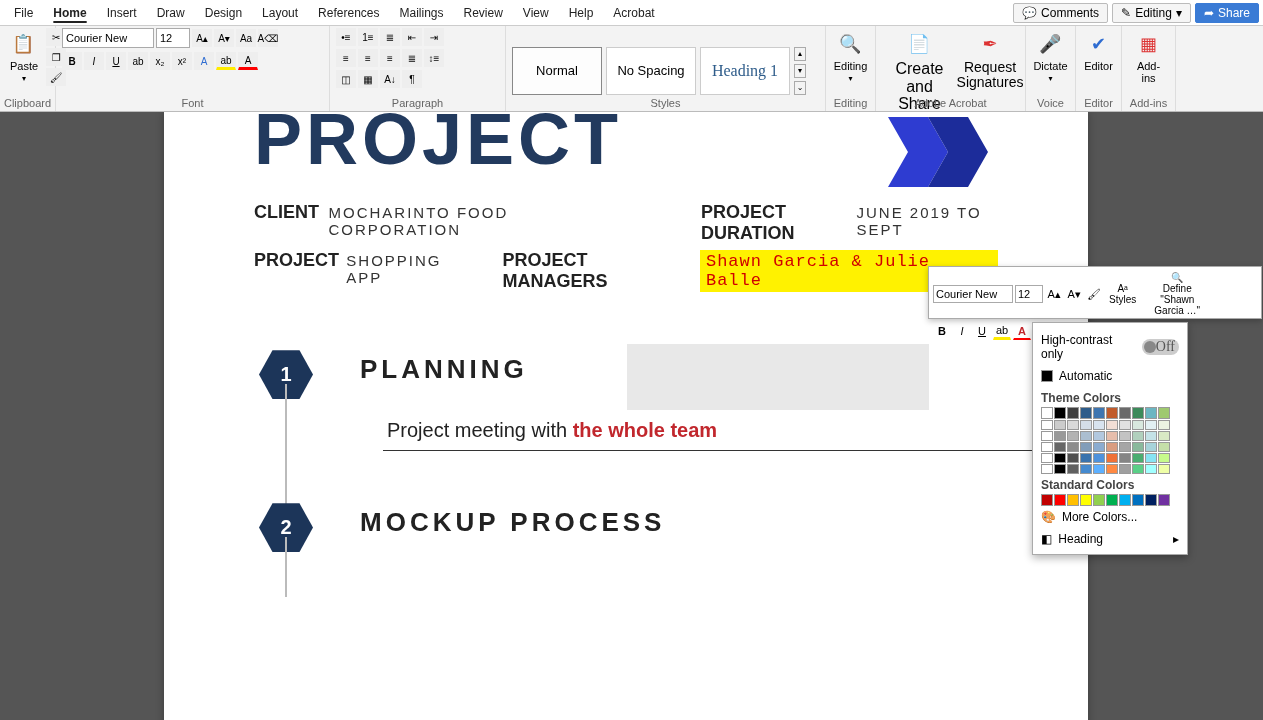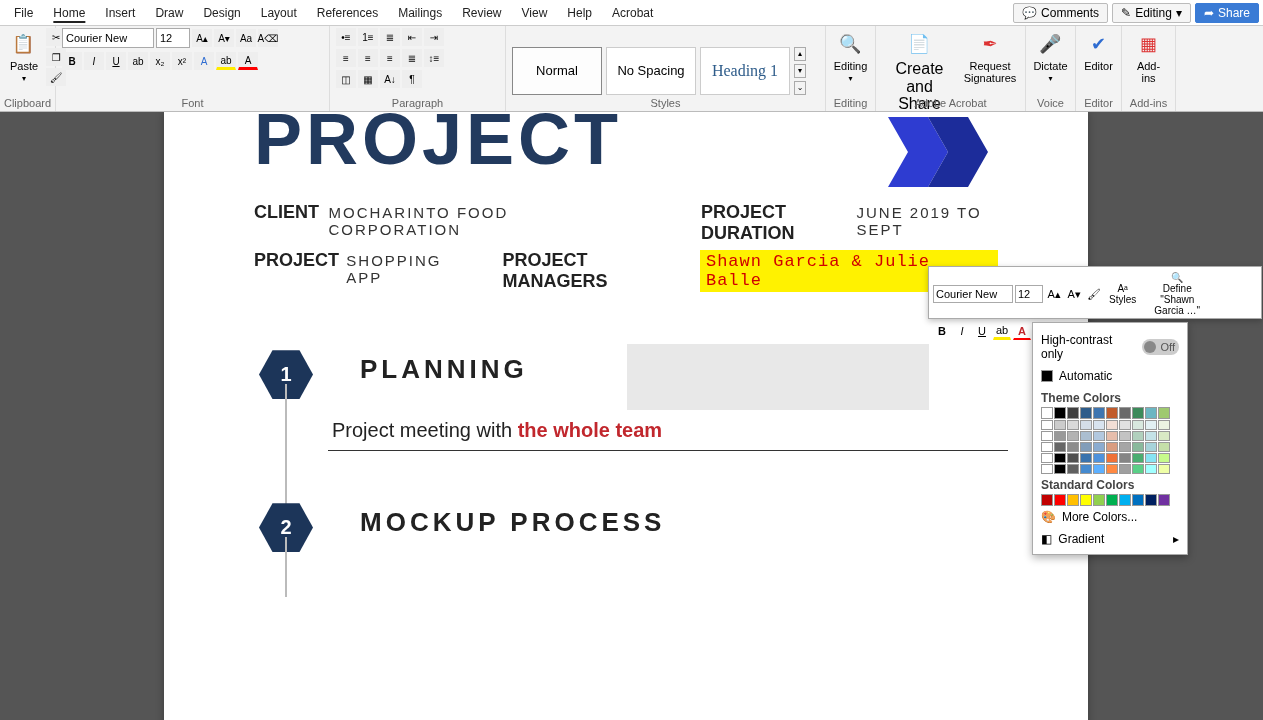--- a/index.html
+++ b/index.html
@@ -1,21 +1,21 @@
 <!DOCTYPE html>
 <html><head>
 <meta charset="utf-8">
 <style>
 * { box-sizing: border-box; margin: 0; padding: 0; }
 body { font-family: "Segoe UI", Arial, sans-serif; font-size: 12px; background: #555; width: 1263px; height: 720px; overflow: hidden; position: relative; }
 
 
 .menubar { background: #fff; height: 26px; display: flex; align-items: center; padding: 0 4px; border-bottom: 1px solid #ccc; }
 .menubar .tab { padding: 4px 10px; cursor: pointer; color: #222; }
-.menubar .tab.active { text-decoration: underline; text-decoration-thickness: 2px; text-underline-offset: 4px; font-weight: normal; }
+.menubar .tab.active { text-decoration: underline; text-decoration-thickness: 2px; text-underline-offset: 4px; font-weight: bold; }
 .menubar .spacer { flex: 1; }
 .menubar .rbtn { border: 1px solid #bbb; padding: 2px 8px; margin-left: 4px; display: flex; align-items: center; gap: 4px; background: #f5f5f5; border-radius: 2px; cursor: pointer; }
 .menubar .rbtn.share { background: #3a7bd5; color: #fff; border-color: #3a7bd5; }
 
 
 .ribbon { background: #f3f3f3; height: 86px; display: flex; border-bottom: 1px solid #bbb; }
 .group { border-right: 1px solid #ddd; display: flex; flex-direction: column; padding: 2px 6px; position: relative; }
 .group-label { text-align: center; font-size: 11px; color: #666; position: absolute; bottom: 2px; left: 0; right: 0; }
 .group-body { flex: 1; display: flex; align-items: flex-start; gap: 4px; }
 .vstack { display: flex; flex-direction: column; align-items: center; gap: 2px; }
@@ -41,39 +41,39 @@
 .metalbl { font-weight: 700; font-size: 18px; color: #222; width: 94px; }
 .metaval { font-size: 15px; color: #333; letter-spacing: 2px; }
 .metalbl2 { font-weight: 700; font-size: 18px; color: #222; margin-left: 120px; }
 .mono { font-family: "Courier New", monospace; background: #fff200; color: #d00000; font-size: 17px; padding: 2px 6px; letter-spacing: 1px; }
 .selbox { position: absolute; background: #ccc; opacity: 0.45; }
 
 .section { padding: 20px 90px 0 100px; position: relative; }
 .hex { width: 54px; height: 54px; background: #1c3559; clip-path: polygon(25% 5%, 75% 5%, 100% 50%, 75% 95%, 25% 95%, 0 50%); display: flex; align-items: center; justify-content: center; color: #fff; font-weight: 700; font-size: 20px; position: absolute; left: 95px; }
 .sectitle { font-weight: 800; font-size: 26px; color: #222; letter-spacing: 4px; margin-left: 96px; padding-top: 6px; }
 .vline { position: absolute; left: 121px; width: 2px; background: #bbb; }
-.tasks { margin-left: 64px; margin-top: 24px; width: 680px; }
+.tasks { margin-left: 119px; margin-top: 24px; width: 680px; }
 .task { border-bottom: 1px solid #333; padding: 10px 4px 8px 4px; font-size: 20px; color: #222; }
 .red { color: #c1272d; font-weight: 700; }
 .wavy { text-decoration: underline wavy #c1272d 1px; text-underline-offset: 3px; }
 
 
 .minitoolbar { position: absolute; background: #fff; border: 1px solid #aaa; box-shadow: 0 2px 6px rgba(0,0,0,.25); padding: 3px 4px; display: flex; align-items: center; gap: 2px; }
 .mt-font { width: 80px; height: 18px; border:1px solid #aaa; font-size:11px; padding:0 2px; }
 .mt-size { width: 28px; height: 18px; border:1px solid #aaa; font-size:11px; padding:0 2px; }
 .mt-ico { width: 18px; height: 18px; display:flex; align-items:center; justify-content:center; border:1px solid transparent; cursor:pointer; font-size:11px; }
 .mt-ico.red { border-bottom: 2px solid red; }
 .mt-stylesbtn { display:flex; flex-direction:column; align-items:center; font-size:10px; padding:2px 4px; cursor:pointer; }
 .mt-definebtn { display:flex; flex-direction:column; align-items:center; font-size:10px; padding:2px 4px; cursor:pointer; text-align:center; width:70px; }
 
 .colorpanel { position: absolute; background: #fff; border: 1px solid #aaa; box-shadow: 0 3px 8px rgba(0,0,0,.3); width: 156px; padding: 6px 8px 4px 8px; }
 .cp-row { display:flex; align-items:center; gap:6px; padding:4px 0; font-size:12px; cursor:pointer; }
 .cp-toggle { margin-left:auto; width:38px; height:16px; background:#ccc; border-radius:8px; position:relative; display:flex; align-items:center; }
 .cp-toggle .knob { width:12px; height:12px; background:#888; border-radius:50%; margin-left:2px; }
-.cp-toggle .off { font-size:11px; color:#555; margin-left:auto; margin-right:4px; }
+.cp-toggle .off { font-size:14px; color:#555; margin-left:auto; margin-right:4px;font-family:Liberation Serif, serif; }
 .cp-hdr { font-weight:700; font-size:12px; color:#444; margin:4px 0 2px; }
 .cp-grid { display:flex; gap:1px; flex-wrap:wrap; width:140px; }
 .cp-sw { width:12px; height:12px; border:1px solid #999; cursor:pointer; }
 .cp-sw.tall { height:10px; }
 </style>
 </head>
 <body>
 
 <div class="menubar">
   <span class="tab">File</span>
@@ -193,21 +193,21 @@
   </div>
 
   <div class="group" style="width:150px">
     <div class="group-body">
       <div class="bigbtn" style="width:82px">
         <div class="bigicon" style="color:#d33">📄</div>
         <span style="font-size:16px; line-height:1.1">Create and Share Adobe PDF</span>
       </div>
       <div class="bigbtn" style="width:58px">
         <div class="bigicon" style="color:#d33">✒</div>
-        <span style="font-size:11px; line-height:1.1">Request Signatures</span>
+        <span style="font-size:14px; line-height:1.1">Request Signatures</span>
       </div>
     </div>
     <div class="group-label">Adobe Acrobat</div>
   </div>
 
   <div class="group" style="width:50px">
     <div class="bigbtn">
       <div class="bigicon" style="color:#2e6cd1">🎤</div>
       <span>Dictate</span>
       <span style="font-size:8px">▾</span>
@@ -393,16 +393,16 @@
       <div class="cp-sw" style="background: rgb(0, 112, 192);"></div>
       <div class="cp-sw" style="background: rgb(0, 32, 96);"></div>
       <div class="cp-sw" style="background: rgb(112, 48, 160);"></div>
     </div>
   <div class="cp-row">
     <span>🎨</span>
     <span>More Colors...</span>
   </div>
   <div class="cp-row">
     <span>◧</span>
-    <span>Gradient</span>
+    <span>Heading</span>
     <span style="margin-left:auto">▸</span>
   </div>
 </div>
 
 </body></html>

